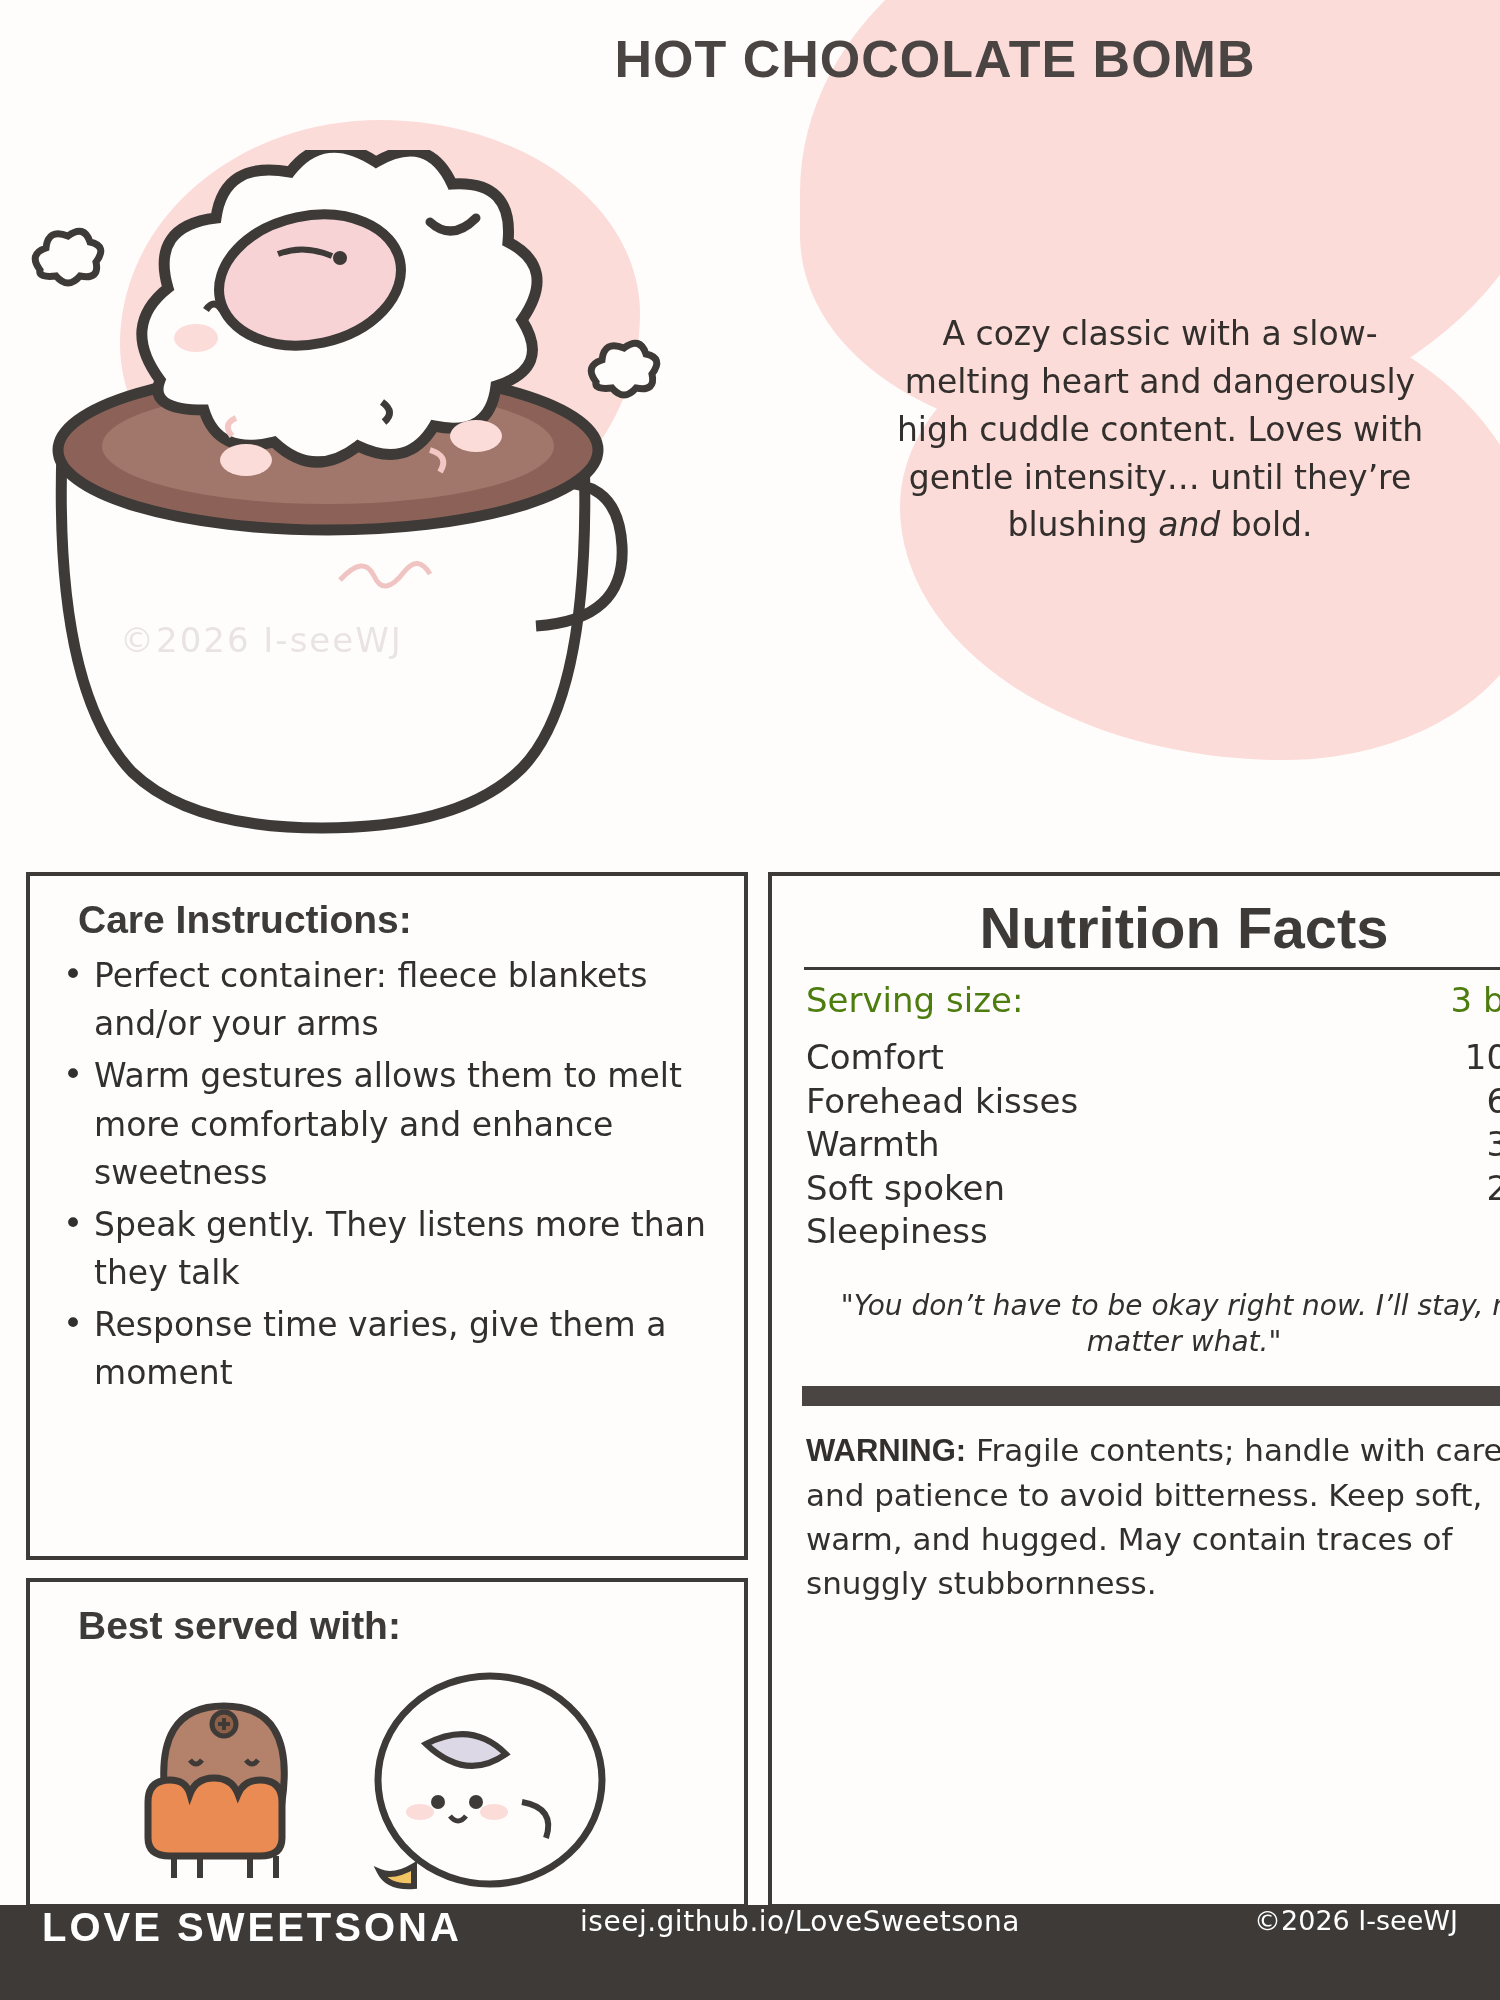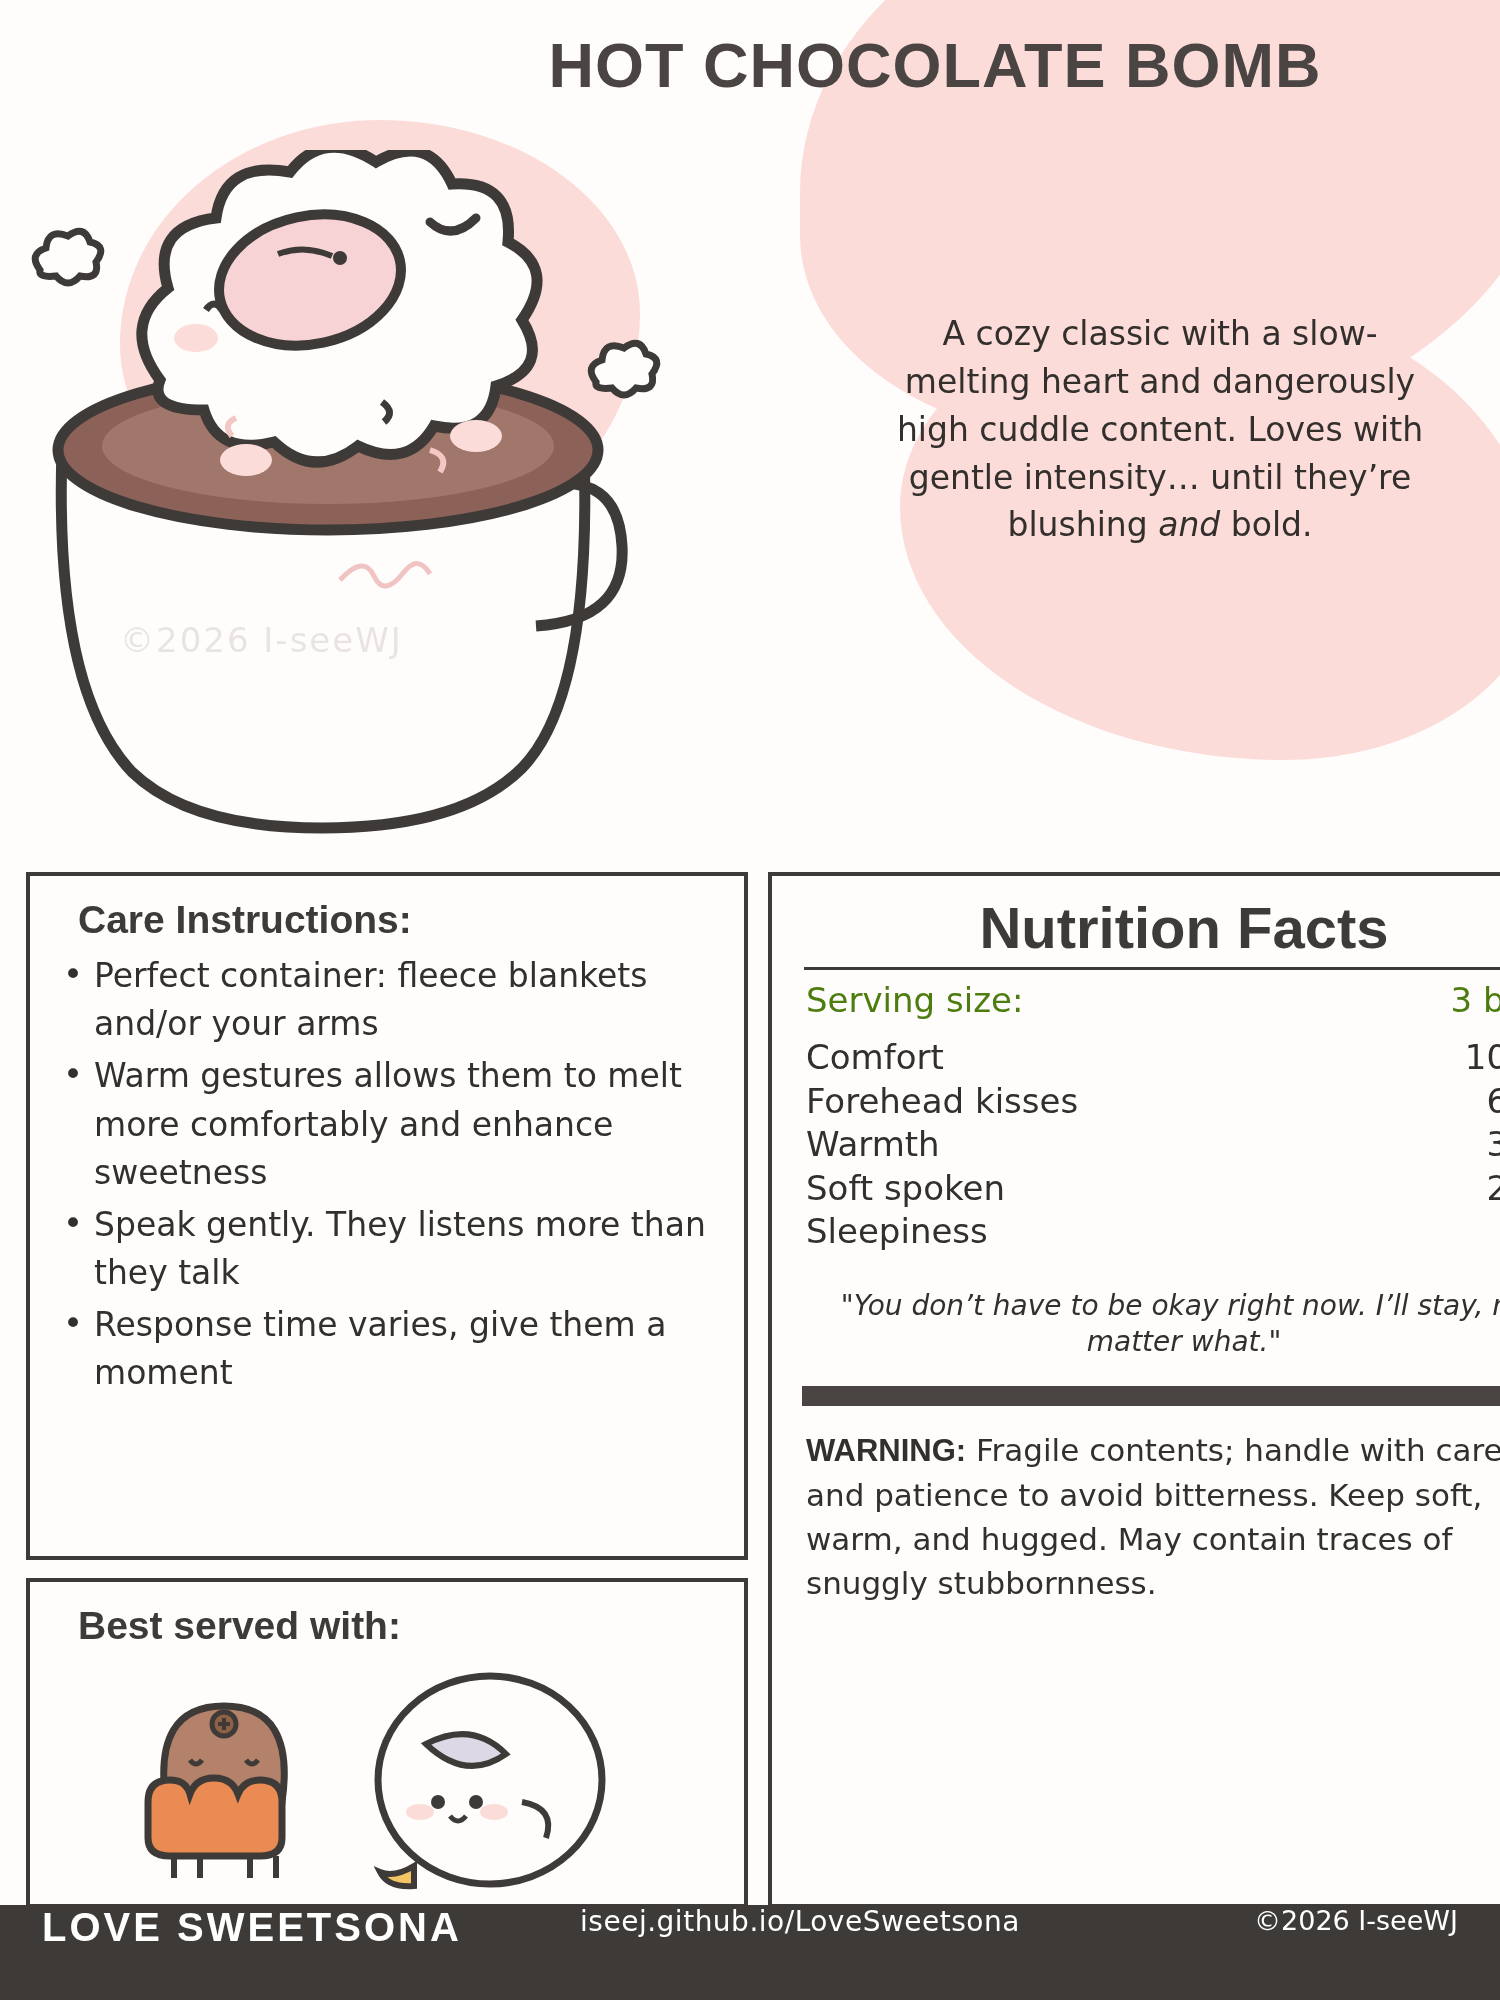--- a/index.html
+++ b/index.html
@@ -50,21 +50,21 @@
 
   
   .title {
     position: absolute;
     top: 30px;
     left: 430px;
     width: 1010px;
     text-align: center;
     font-family: "Liberation Sans", sans-serif;
     font-weight: bold;
-    font-size: 63px;
+    font-size: 52px;
     line-height: 1.12;
     letter-spacing: 1px;
     color: #4a4442;
     z-index: 5;
   }
 
   
   .description {
     position: absolute;
     top: 310px;

